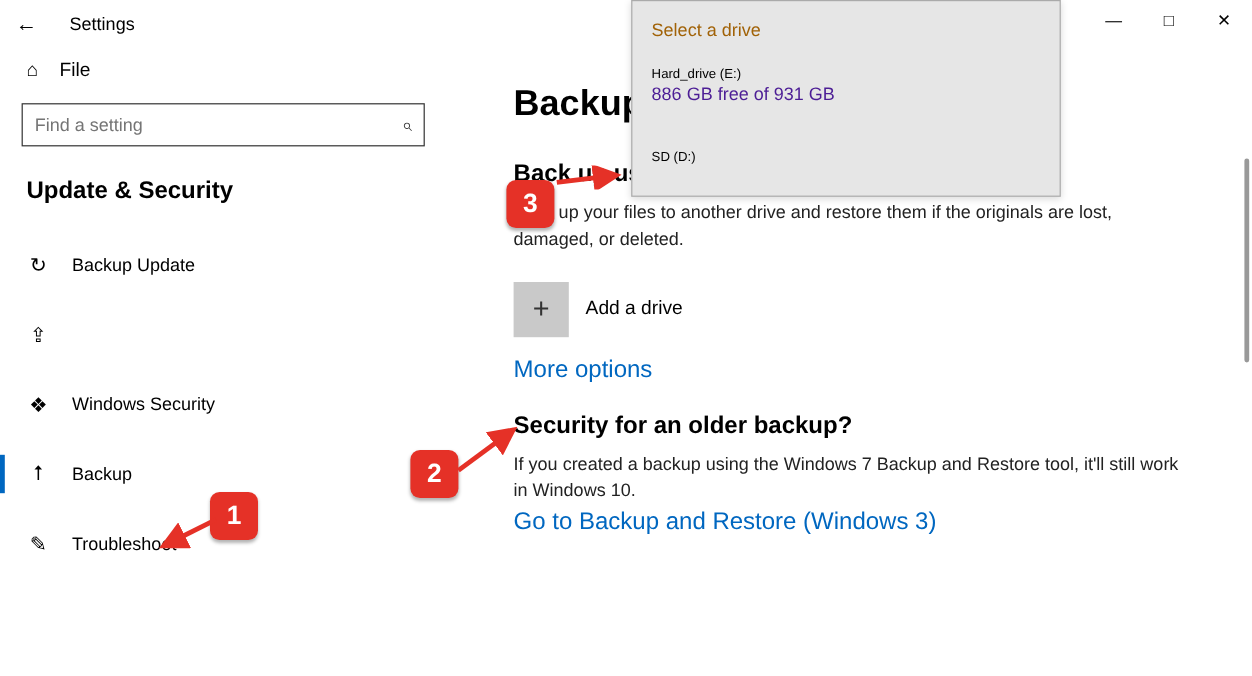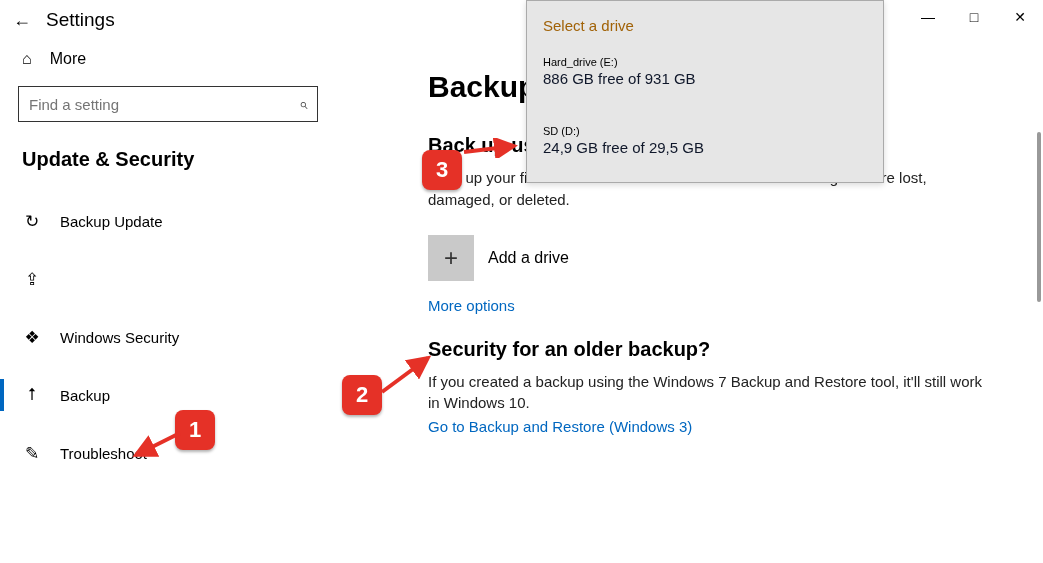--- a/index.html
+++ b/index.html
@@ -1,51 +1,51 @@
 <!DOCTYPE html>
 <html><head>
 <meta charset="utf-8">
 <style>
   * { box-sizing: border-box; margin: 0; padding: 0; font-family: "Segoe UI", -apple-system, sans-serif; }
   body { width: 1043px; height: 563px; background: #fff; position: relative; overflow: hidden; color: #000; }
 
   
   .titlebar { display: flex; align-items: center; height: 40px; }
   .back-btn { width: 44px; height: 40px; display:flex; align-items:center; justify-content:center; font-size:18px; }
-  .title { font-size: 19px; margin-left: 2px; }
+  .title { font-size: 15px; margin-left: 14px; }
   .win-controls { position:absolute; top:0; right:0; height:34px; display:flex; }
   .win-btn { width:46px; height:34px; display:flex; align-items:center; justify-content:center; font-size:14px; }
 
   
   .nav { width: 388px; padding-left: 18px; }
   .home { display:flex; align-items:center; gap:18px; padding:10px 0 18px 4px; font-size:16px; }
-  .search { display:flex; align-items:center; width:300px; height:36px; border:1px solid #333; padding:0 10px; margin-bottom:26px; }
+  .search { display:flex; align-items:center; width:336px; height:36px; border:1px solid #333; padding:0 10px; margin-bottom:26px; }
   .search input { flex:1; border:none; outline:none; font-size:15px; background:transparent; color:#555; }
   .search-icon { font-size:15px; color:#333; transform: scaleX(-1); }
   .section-header { font-weight:600; font-size:20px; margin:0 0 28px 4px; }
   .nav-item { display:flex; align-items:center; gap:18px; height:44px; padding-left:4px; font-size:15px; margin-bottom:14px; position:relative; }
   .nav-item .icon { width:20px; text-align:center; font-size:17px; }
   .nav-item.selected::before { content:""; position:absolute; left:-18px; top:6px; bottom:6px; width:4px; background:#0067c0; }
 
   
   .main { position:absolute; left:428px; top:70px; right:30px; }
   .page-title { font-size:30px; font-weight:600; margin-bottom:30px; }
   .subhead { font-size:20px; font-weight:600; margin-top:8px; margin-bottom:10px; }
   .body-text { font-size:15px; line-height:1.45; color:#222; max-width:560px; }
   .add-drive { display:flex; align-items:center; gap:14px; margin:24px 0 16px; }
   .add-btn { width:46px; height:46px; background:#c9c9c9; display:flex; align-items:center; justify-content:center; font-size:24px; font-weight:300; color:#333; }
-  .link { color:#0067c0; font-size:15px; cursor:pointer; }
+  .link { color:#0067c0; font-size:20px; cursor:pointer; }
   .older-section { margin-top:24px; }
 
   
   .flyout { position:absolute; left:526px; top:0; width:358px; background:#e6e6e6; border:1px solid #aaa; padding:10px 0 18px; box-shadow:0 2px 6px rgba(0,0,0,.15); }
   .flyout-title { font-size:15px; padding:6px 16px 14px; color:#a16207; }
   .drive-item { padding:8px 16px; }
   .drive-name { font-size:11px; color:#000; }
-  .drive-free { font-size:15px; color:#0f172a; margin-top:2px; }
+  .drive-free { font-size:15px; color:#4c1d95; margin-top:2px; }
 
   
   .badge { position:absolute; width:40px; height:40px; background:#e53127; color:#fff; font-weight:700; font-size:22px; border-radius:8px; display:flex; align-items:center; justify-content:center; box-shadow:0 2px 3px rgba(0,0,0,.3); }
   .arrow { position:absolute; pointer-events:none; }
   .scrollbar-thumb { position:absolute; right:2px; top:132px; width:4px; height:170px; background:#999; border-radius:2px; }
 </style>
 </head>
 <body>
 
 <div class="titlebar">
@@ -62,21 +62,21 @@
       <span>□</span>
     </div>
   <div class="win-btn">
       <span>✕</span>
     </div>
 </div>
 
 <div class="nav">
   <div class="home">
     <span class="icon">⌂</span>
-    <span>More</span>
+    <span>File</span>
   </div>
   <div class="search">
     <input placeholder="Find a setting" style="">
     <span class="search-icon">⌕</span>
   </div>
   <div class="section-header">Update &amp; Security</div>
 
   <div class="nav-item">
     <span class="icon">↻</span>
     <span>Backup Update</span>
@@ -121,21 +121,20 @@
 </div>
 
 <div class="flyout">
   <div class="flyout-title">Select a drive</div>
   <div class="drive-item">
     <div class="drive-name">Hard_drive (E:)</div>
     <div class="drive-free">886 GB free of 931 GB</div>
   </div>
   <div class="drive-item" style="margin-top:22px">
     <div class="drive-name">SD (D:)</div>
-    <div class="drive-free">24,9 GB free of 29,5 GB</div>
   </div>
 </div>
 
 <div class="scrollbar-thumb"></div>
 
 <div class="badge" style="left:175px; top:410px">1</div>
 <div class="badge" style="left:342px; top:375px">2</div>
 <div class="badge" style="left:422px; top:150px">3</div>
 
 <svg class="arrow" style="left:130px; top:425px" width="60" height="40">

